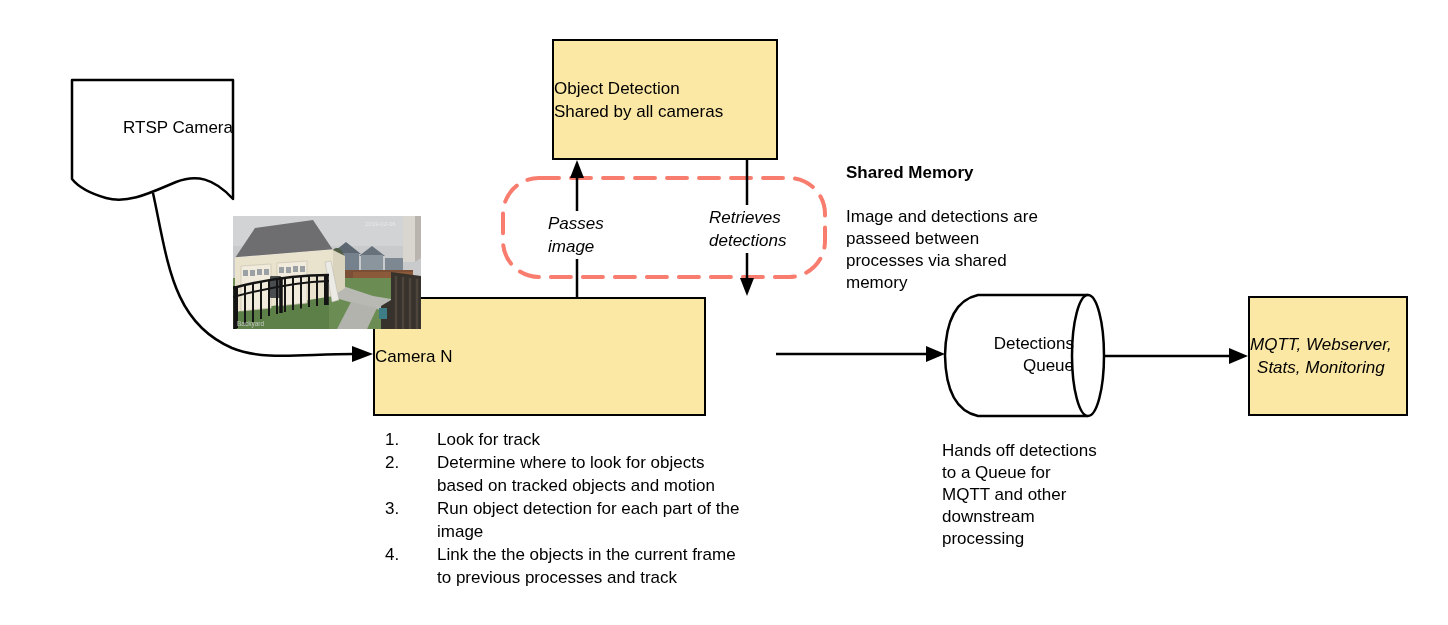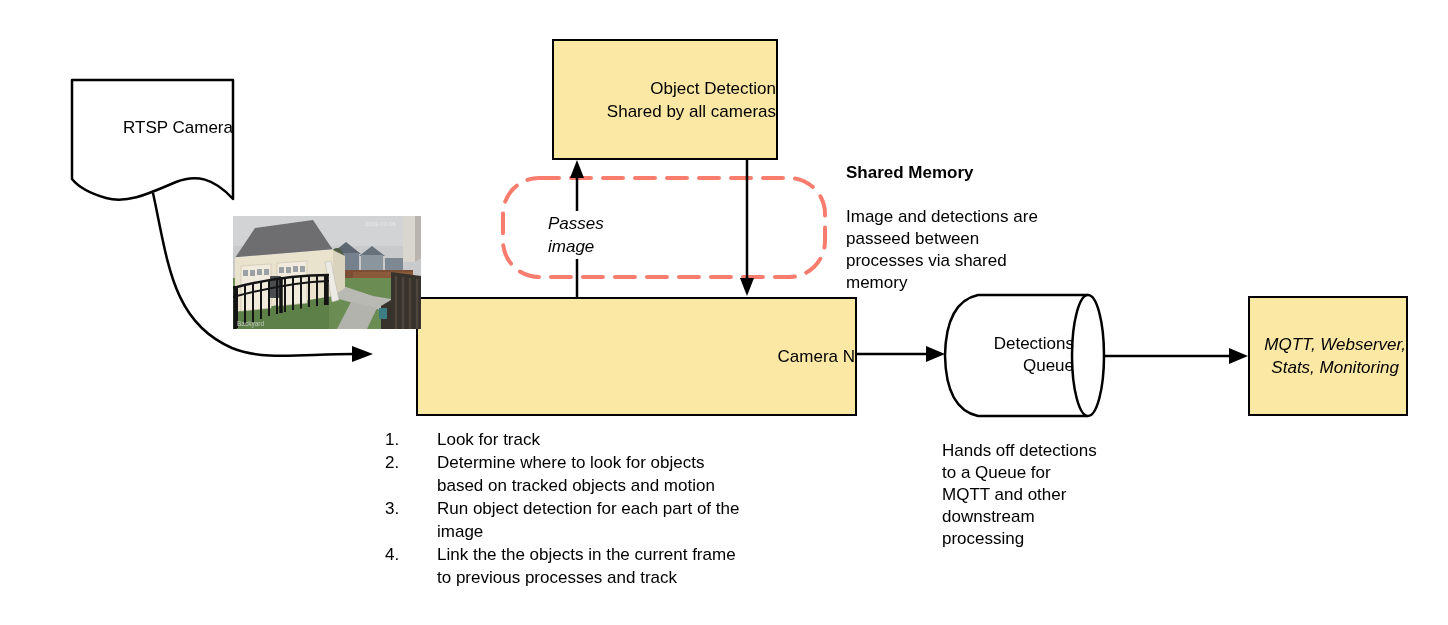--- a/index.html
+++ b/index.html
@@ -4,21 +4,21 @@
 <style>
   html,body{margin:0;padding:0;background:#ffffff;}
   #canvas{
     position:relative;width:1448px;height:625px;background:#ffffff;overflow:hidden;
     font-family:"Liberation Sans",sans-serif;color:#000;
   }
   svg.layer{position:absolute;left:0;top:0;z-index:1;}
   .node{
     position:absolute;box-sizing:border-box;z-index:2;
     background:#FCE8A5;border:2.5px solid #000;
-    display:flex;flex-direction:column;align-items:flex-end;justify-content:center;
+    display:flex;flex-direction:column;align-items:flex-start;justify-content:center;
     text-align:center;font-size:17px;line-height:23px;
   }
   .label{position:absolute;z-index:3;font-size:17px;line-height:22px;white-space:pre-line;}
   .conn-label{
     position:absolute;z-index:3;font-size:17px;line-height:23px;white-space:pre-line;
     background:#ffffff;padding:1px 4px;font-style:italic;
   }
   .bold{font-weight:bold;}
   .italic{}
   .center{text-align:right;}
@@ -70,31 +70,33 @@
     </g>
   </svg>
 
   <div class="label center" style="left:72px;top:117px;width:161px;">RTSP Camera</div>
 
   <div class="node" style="left:552px;top:39px;width:226px;height:121px;">
     <div>Object Detection</div>
     <div class="italic">Shared by all cameras</div>
   </div>
 
-  <div class="node" style="left:373px;top:297px;width:441px;height:119px;margin-left:43px;">
+  <div class="node" style="left:373px;top:297px;width:333px;height:119px;">
     <div>Camera N</div>
   </div>
 
   <div class="node" style="left:1248px;top:296px;width:160px;height:120px;">
     <div style="white-space:pre-line;font-style:italic;">MQTT, Webserver,
 Stats, Monitoring</div>
   </div>
 
   <div class="conn-label" style="left:544px;top:211px;">Passes
 image</div>
+  <div class="conn-label" style="left:705px;top:205px;">Retrieves
+detections</div>
 
   <div class="label" style="left:846px;top:140px;width:225px;">
     <div class="bold">Shared Memory</div>
     <div>Image and detections are
 passeed between
 processes via shared
 memory</div>
   </div>
 
 

